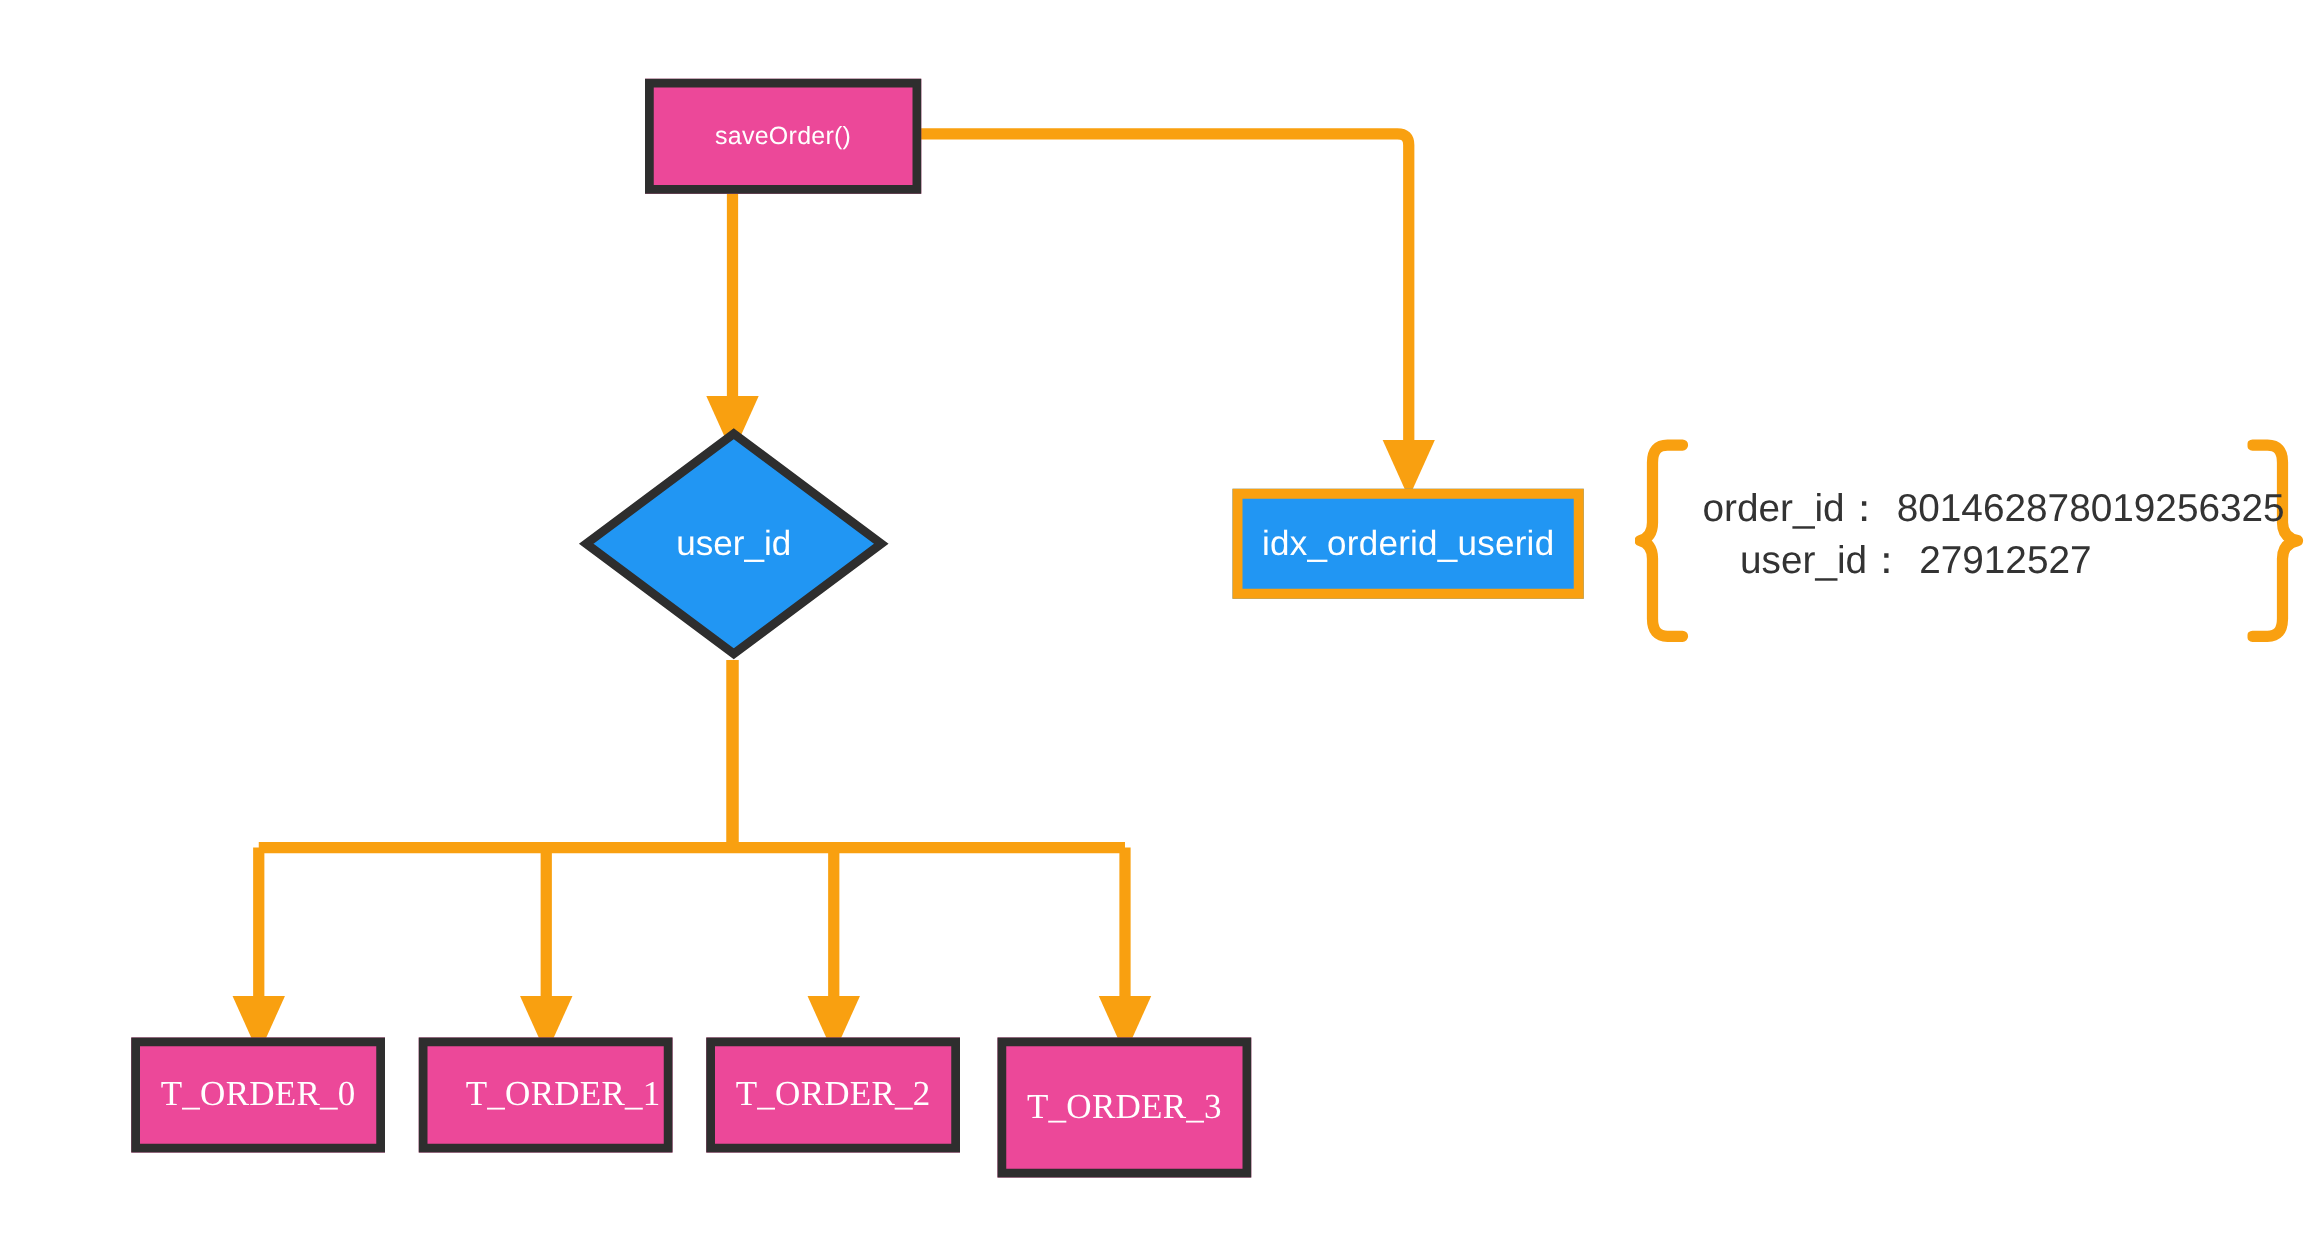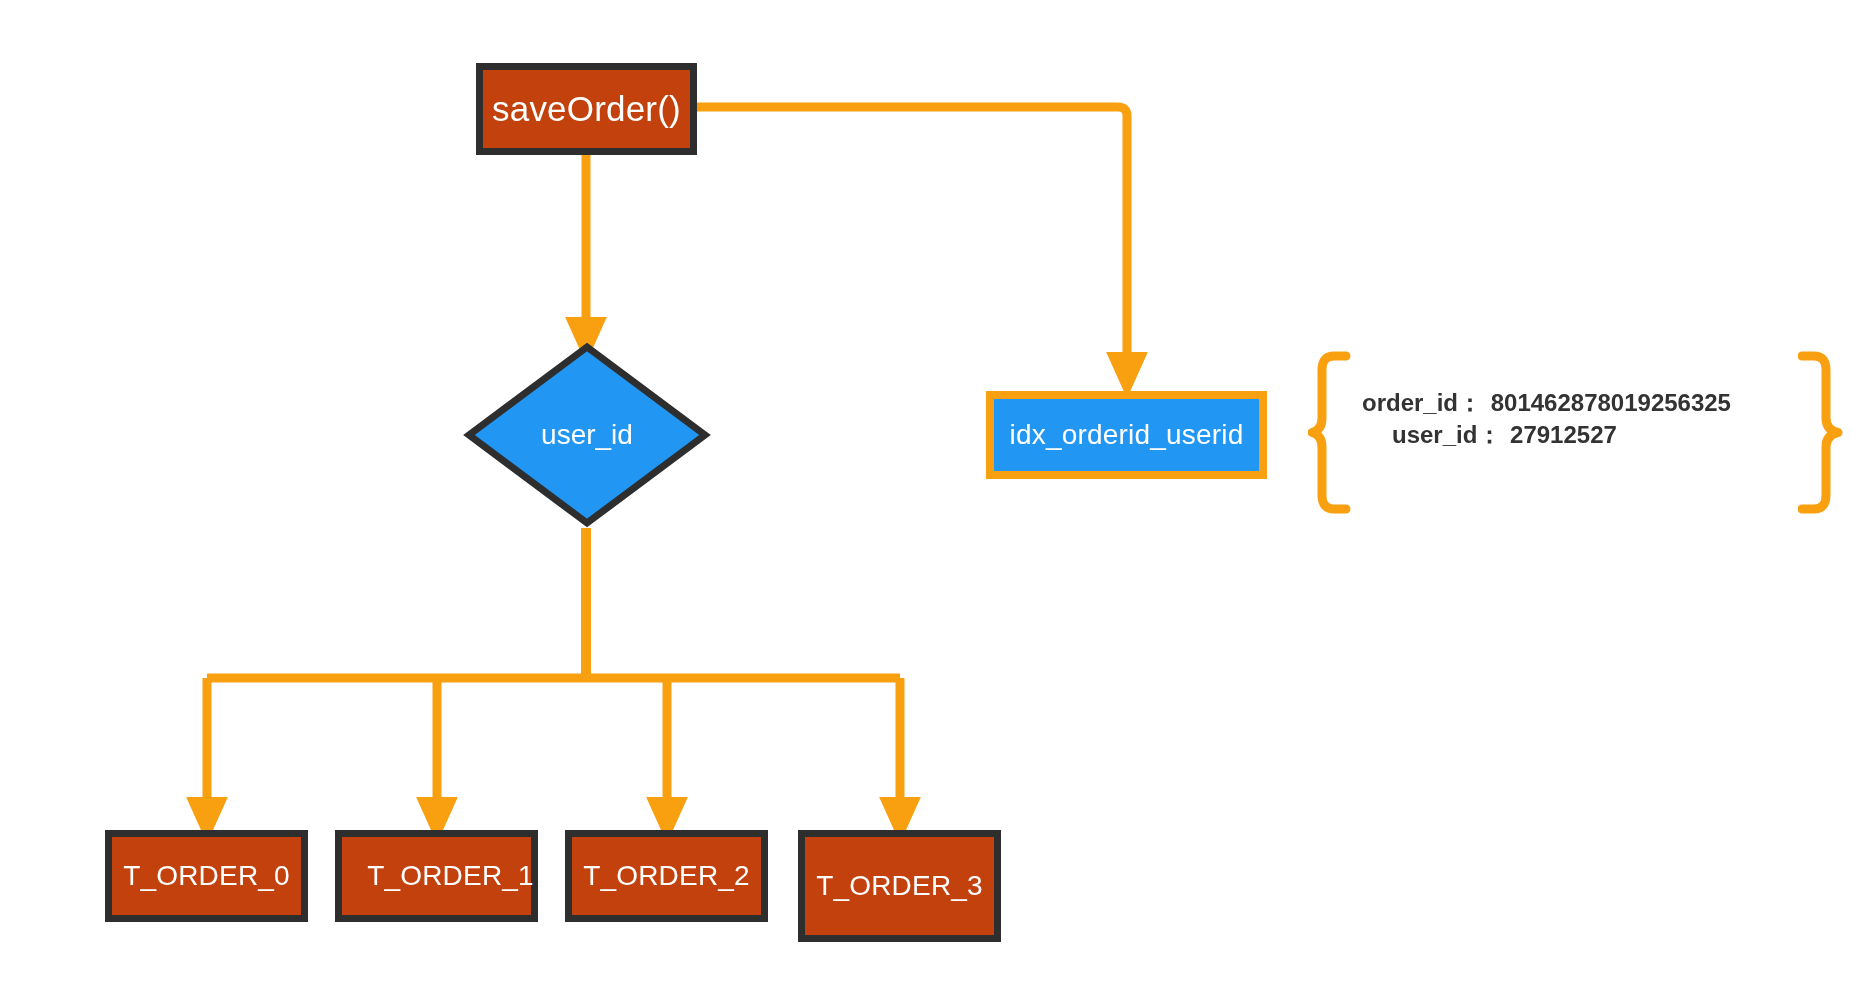--- a/index.html
+++ b/index.html
@@ -39,32 +39,34 @@
     z-index: 3;
   }
   .node-label {
     display: block;
     line-height: 1.1;
     white-space: nowrap;
   }
 
   
   .box-process {
-    background: #c2410c;
+    background: #ec4899;
     border: 7px solid #2E2E2E;
-    font-size: 35px;
+    font-size: 20px;
     letter-spacing: 0.2px;
+    margin-left: 40px;
   }
 
   
   .box-table {
-    background: #c2410c;
+    background: #ec4899;
     border: 7px solid #2E2E2E;
     font-size: 28px;
     letter-spacing: 0.2px;
+    font-family: Liberation Serif, serif;
   }
 
   
   .box-index {
     background: #2196F3;
     border: 8px solid #F9A010;
     font-size: 28px;
     letter-spacing: 0.2px;
   }
 
@@ -91,24 +93,23 @@
   }
 
   
   .payload {
     position: absolute;
     z-index: 3;
   }
   .payload-text {
     position: absolute;
     color: #333333;
-    font-size: 24px;
+    font-size: 31px;
     line-height: 1.32;
     white-space: nowrap;
-    font-weight: bold;
   }
   .payload-row {
     display: block;
   }
   .payload-row.r-order { text-align: left; }
   .payload-row.r-user  { text-align: left; padding-left: 30px; }
   .pl-key { }
   .pl-colon { letter-spacing: 2px; }
   .pl-val { }
   .brace {

